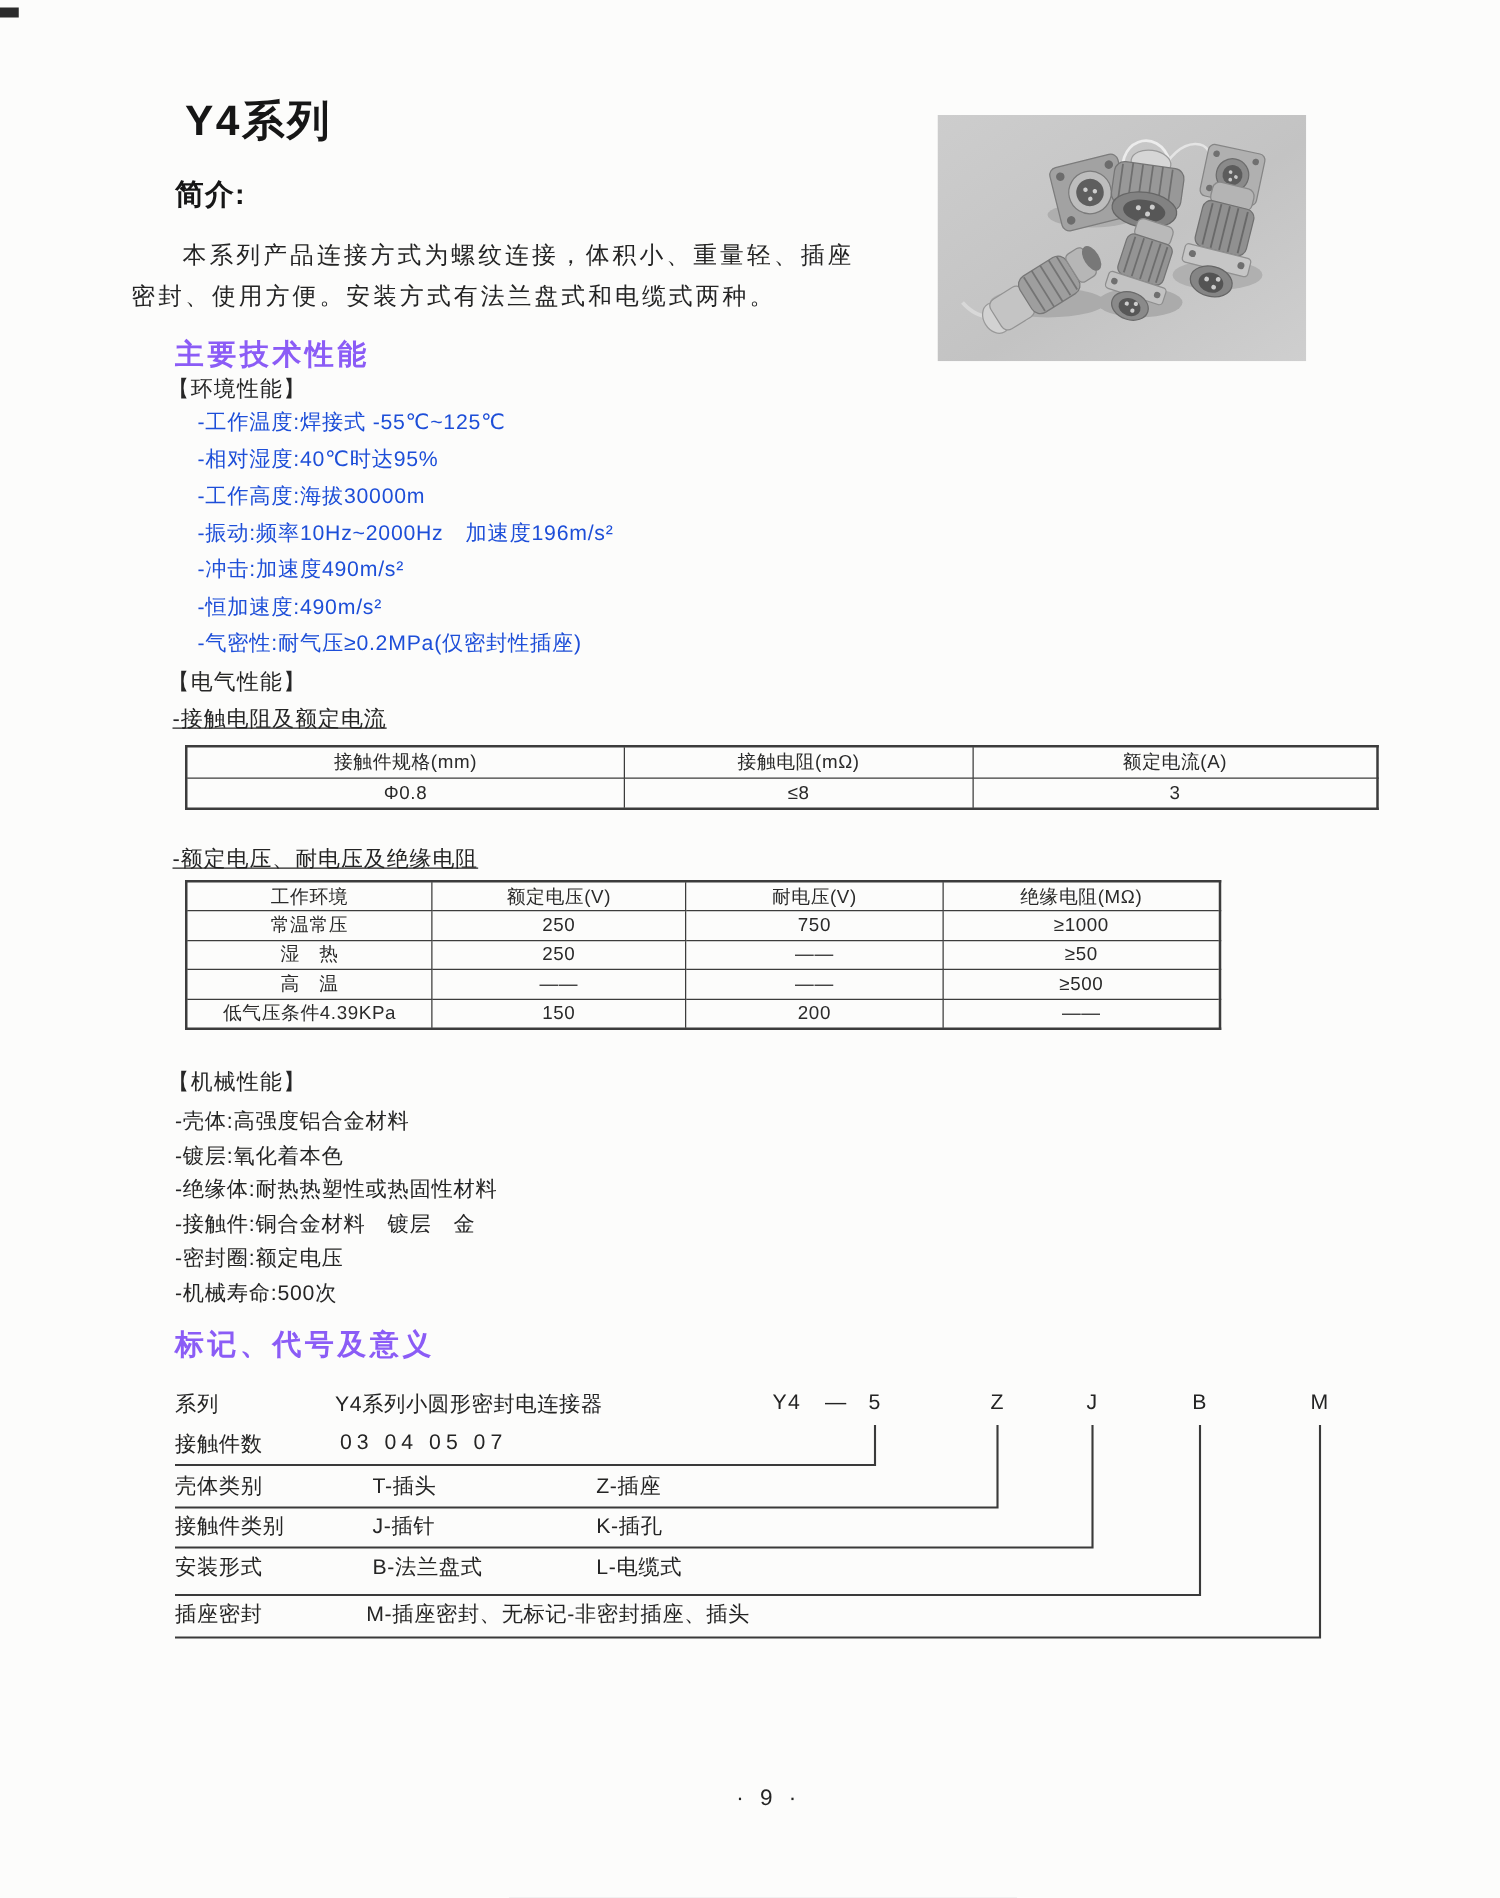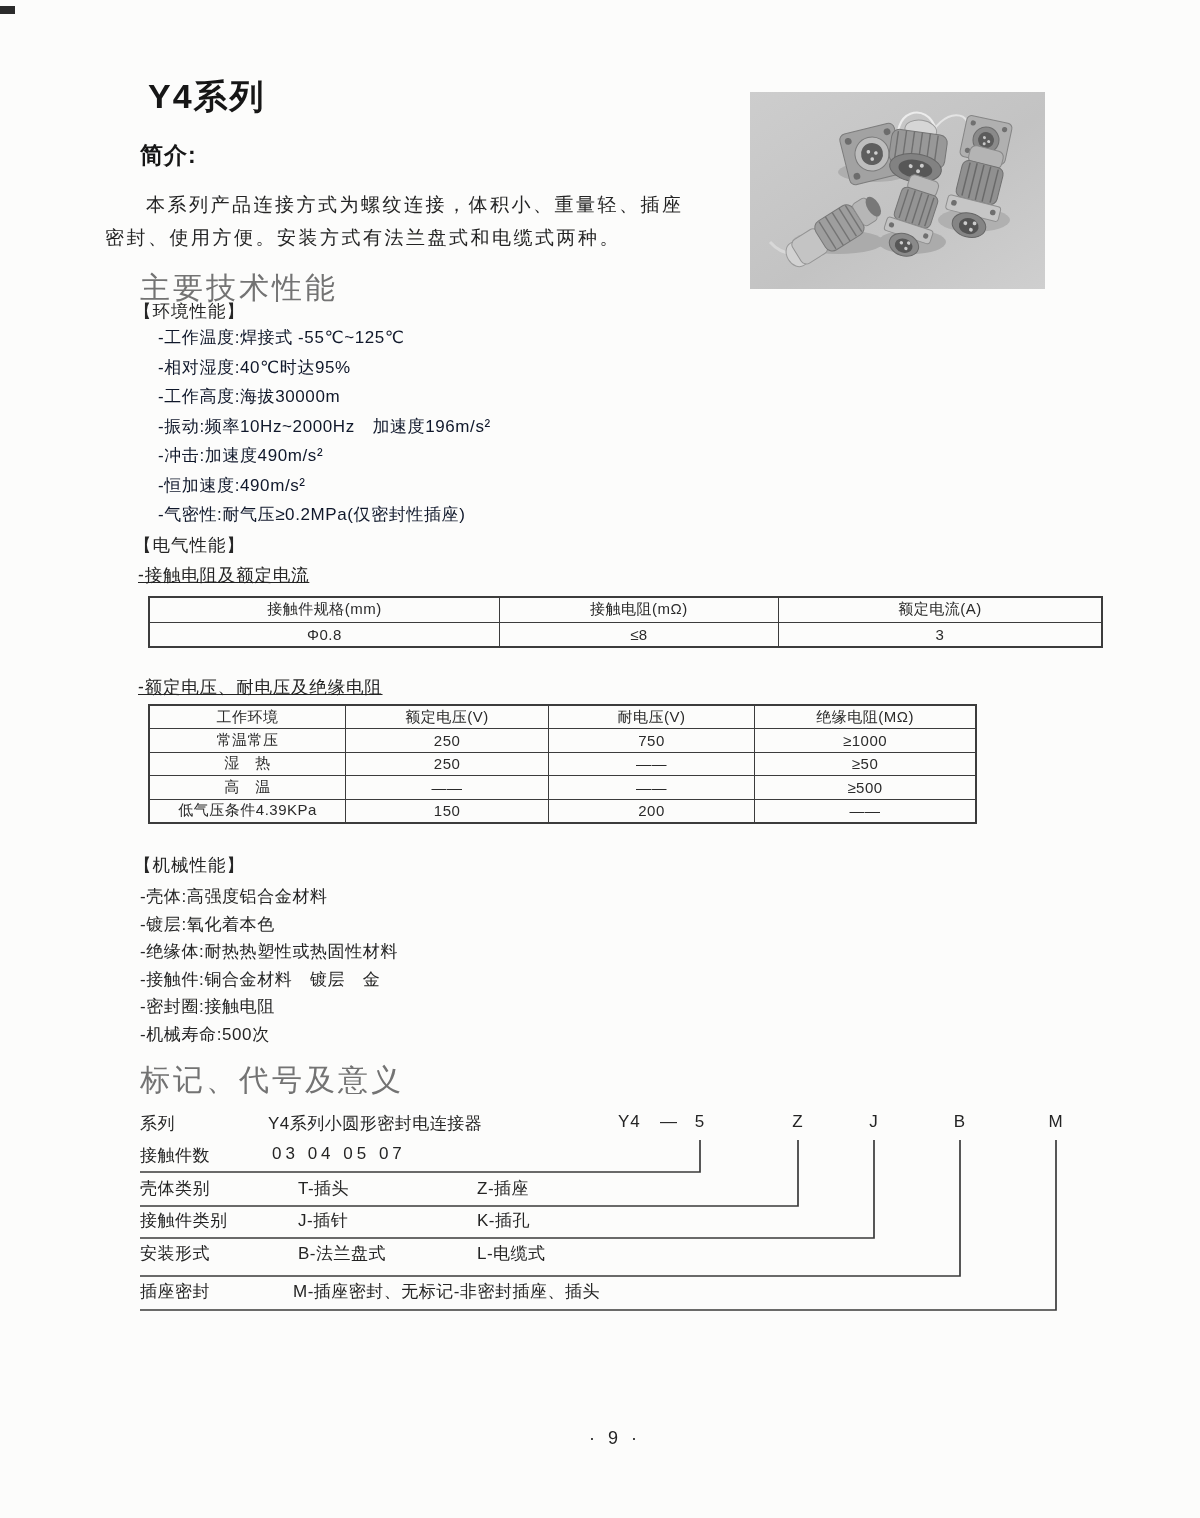--- a/index.html
+++ b/index.html
@@ -8,25 +8,25 @@
     background:#fcfcfb;overflow:hidden;color:#222;
     font-family:"Liberation Sans","DejaVu Sans",sans-serif;
   }
   .abs{position:absolute;}
   .artifact{position:absolute;left:0;top:6px;width:15px;height:8px;background:#2b2b2b;}
   .doc-title{left:148px;top:74px;font-size:34px;font-weight:bold;letter-spacing:2px;color:#161616;}
   .intro-h{left:140px;top:140px;font-size:23px;font-weight:bold;letter-spacing:1px;color:#161616;}
   .intro-p{left:105px;top:188px;width:590px;font-size:19px;line-height:33px;
     letter-spacing:2.5px;text-indent:41px;color:#242424;}
   .photo{left:750px;top:92px;width:295px;height:197px;}
-  .sec-h{font-size:30px;font-weight:normal;letter-spacing:3px;color:#737373;}
+  .sec-h{font-size:23px;font-weight:bold;letter-spacing:3px;color:#8b5cf6;}
   .tech-h{left:140px;top:268px;}
   .bracket-h{font-size:17.5px;letter-spacing:1px;color:#262626;}
   .env-h{left:134px;top:299px;}
-  .env-list{left:158px;top:323px;font-size:17px;line-height:29.5px;letter-spacing:.6px;color:#0f172a;}
+  .env-list{left:158px;top:323px;font-size:17px;line-height:29.5px;letter-spacing:.6px;color:#1d4ed8;}
   .elec-h{left:134px;top:533px;}
   .sub-h{font-size:17.5px;letter-spacing:.8px;color:#242424;text-decoration:underline;}
   .sub1{left:138px;top:563px;}
   .sub2{left:138px;top:675px;}
   table.spec{position:absolute;border-collapse:collapse;table-layout:fixed;
     font-size:15px;color:#2a2a2a;background:transparent;}
   table.spec th,table.spec td{
     border:1.4px solid #3c3c3c;font-weight:normal;text-align:center;
     padding:0;letter-spacing:.5px;}
   table.spec{border:2.4px solid #3c3c3c;}
@@ -244,21 +244,21 @@
     </tr>
   </tbody>
     </table>
 
   <div class="abs bracket-h mech-h">【机械性能】</div>
   <div class="abs mech-list">
     <div>-壳体:高强度铝合金材料</div>
     <div>-镀层:氧化着本色</div>
     <div>-绝缘体:耐热热塑性或热固性材料</div>
     <div>-接触件:铜合金材料　镀层　金</div>
-    <div>-密封圈:接触电阻</div>
+    <div>-密封圈:额定电压</div>
     <div>-机械寿命:500次</div>
   </div>
 
   <div class="abs sec-h mark-h">标记、代号及意义</div>
 
   <div>
 
     <div class="abs dg" style="left:140px;top:1112px">系列</div>
     <div class="abs dg" style="left:140px;top:1144px">接触件数</div>
     <div class="abs dg" style="left:140px;top:1177px">壳体类别</div>

